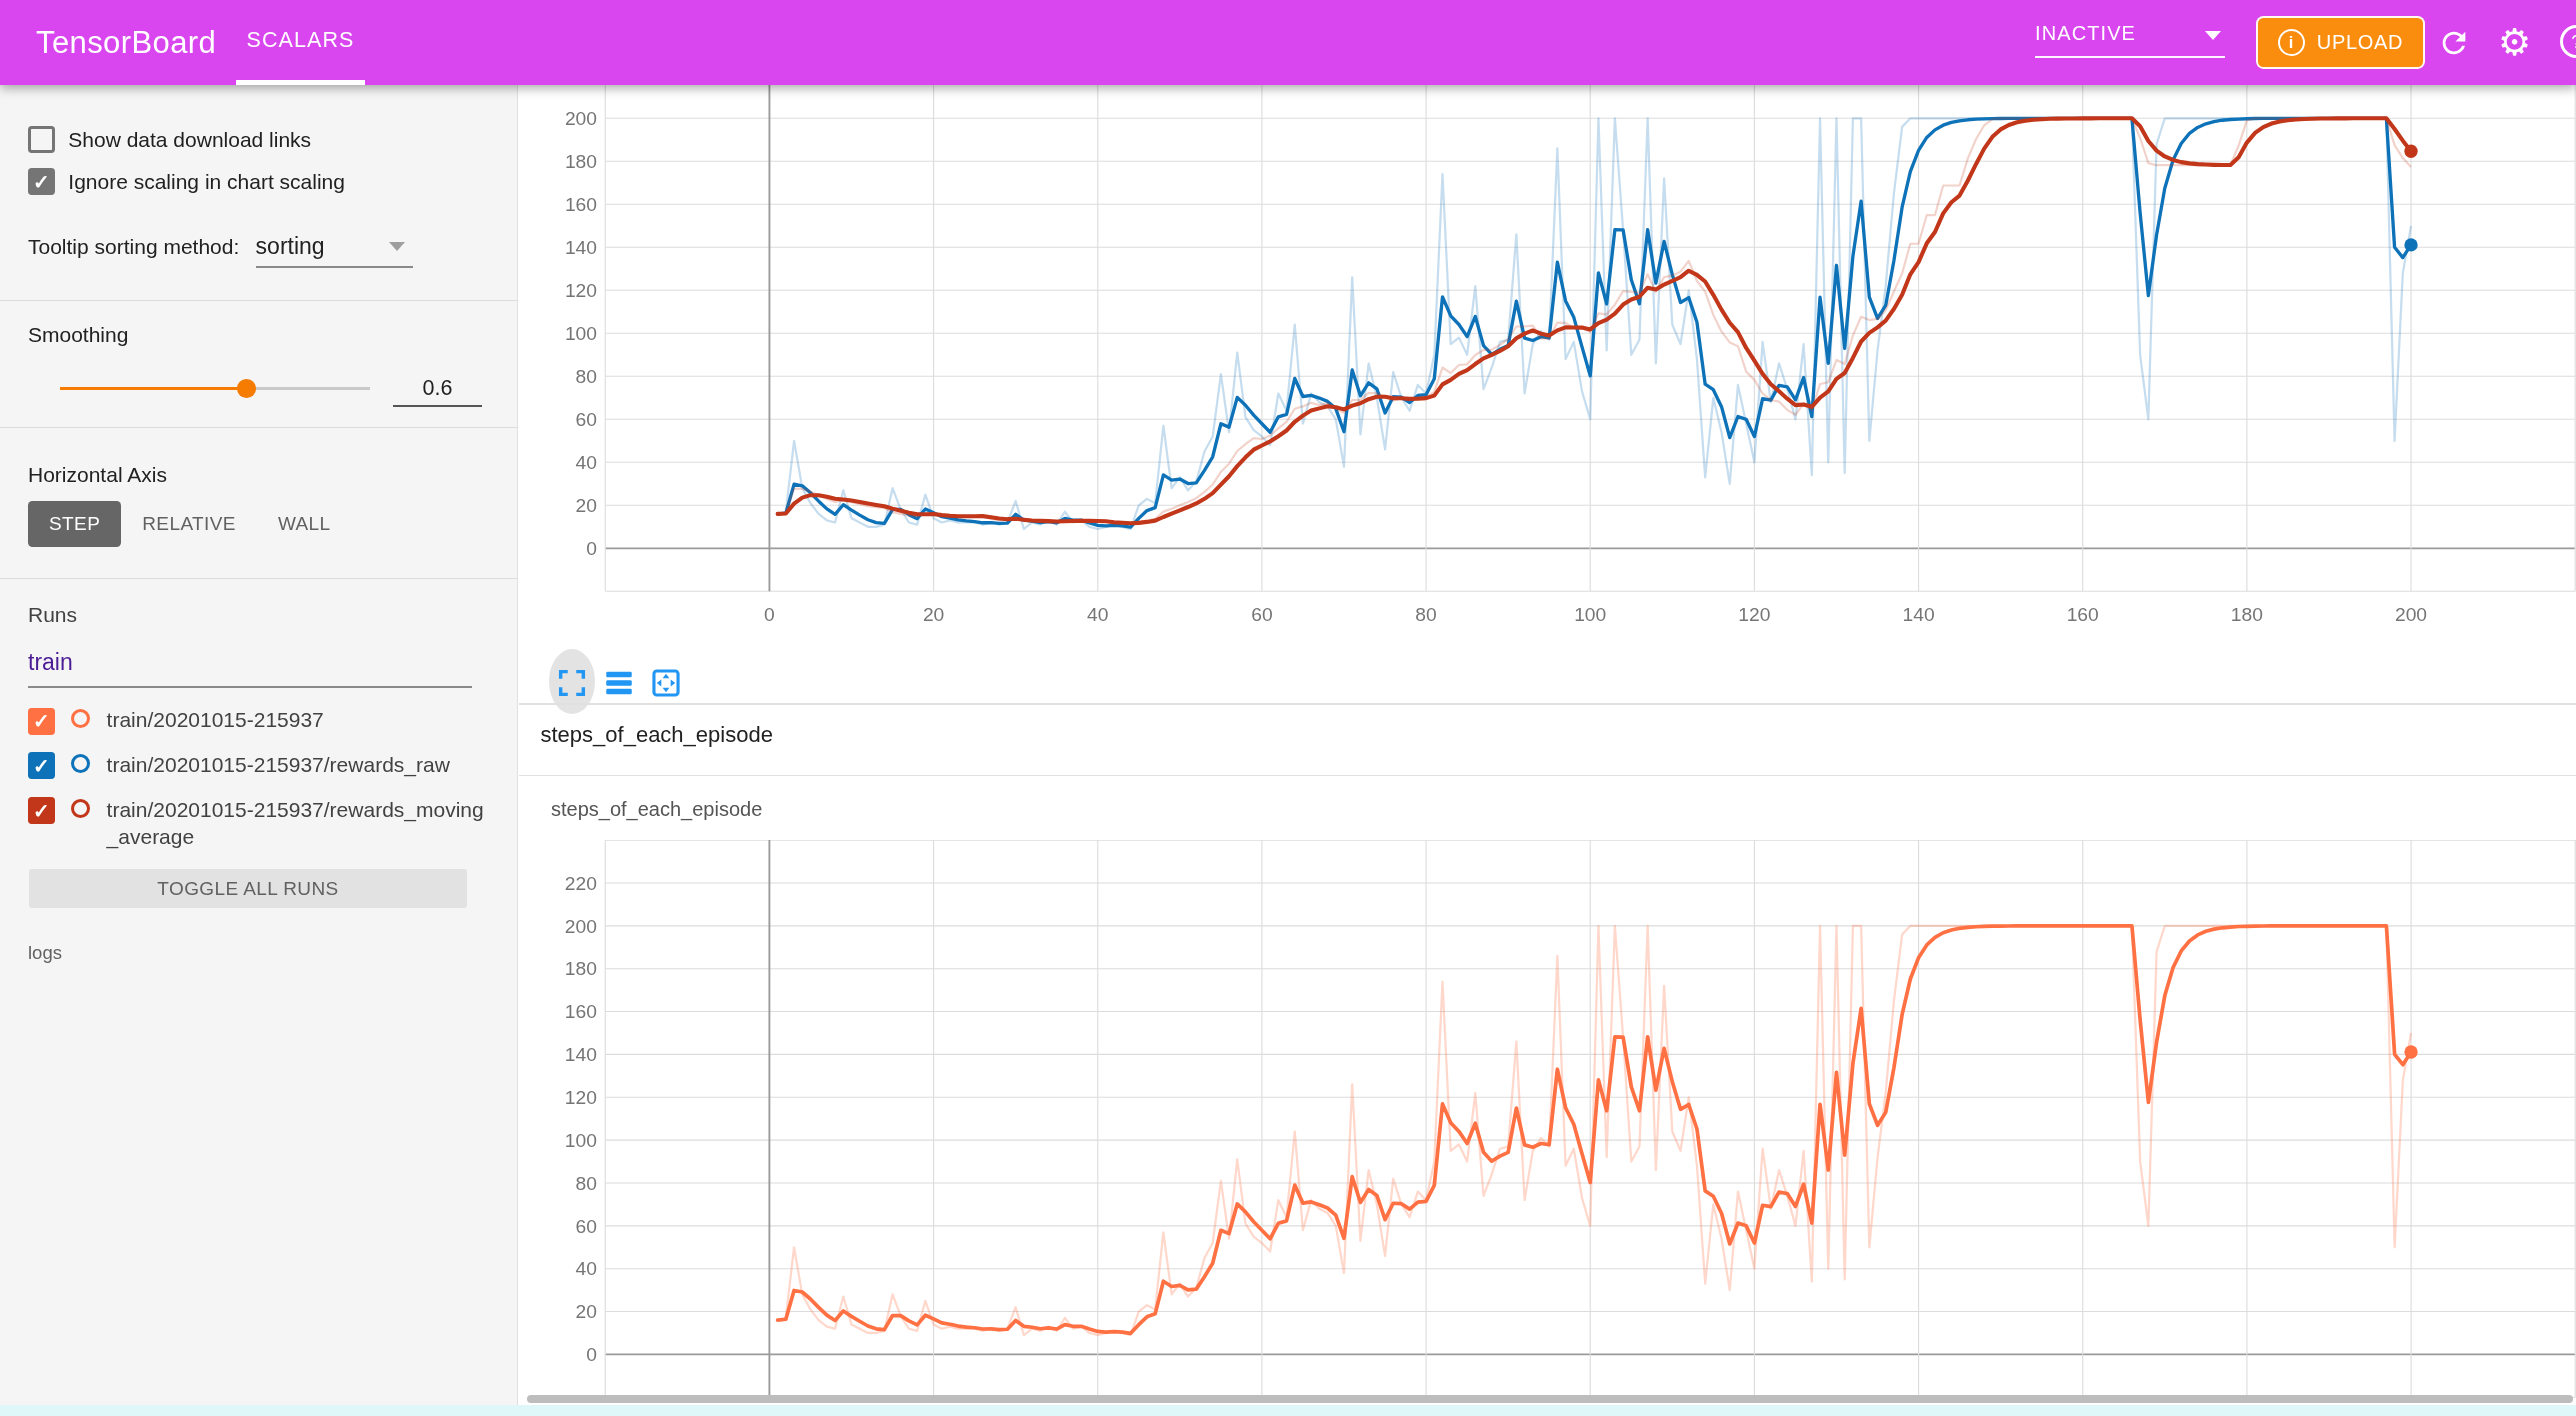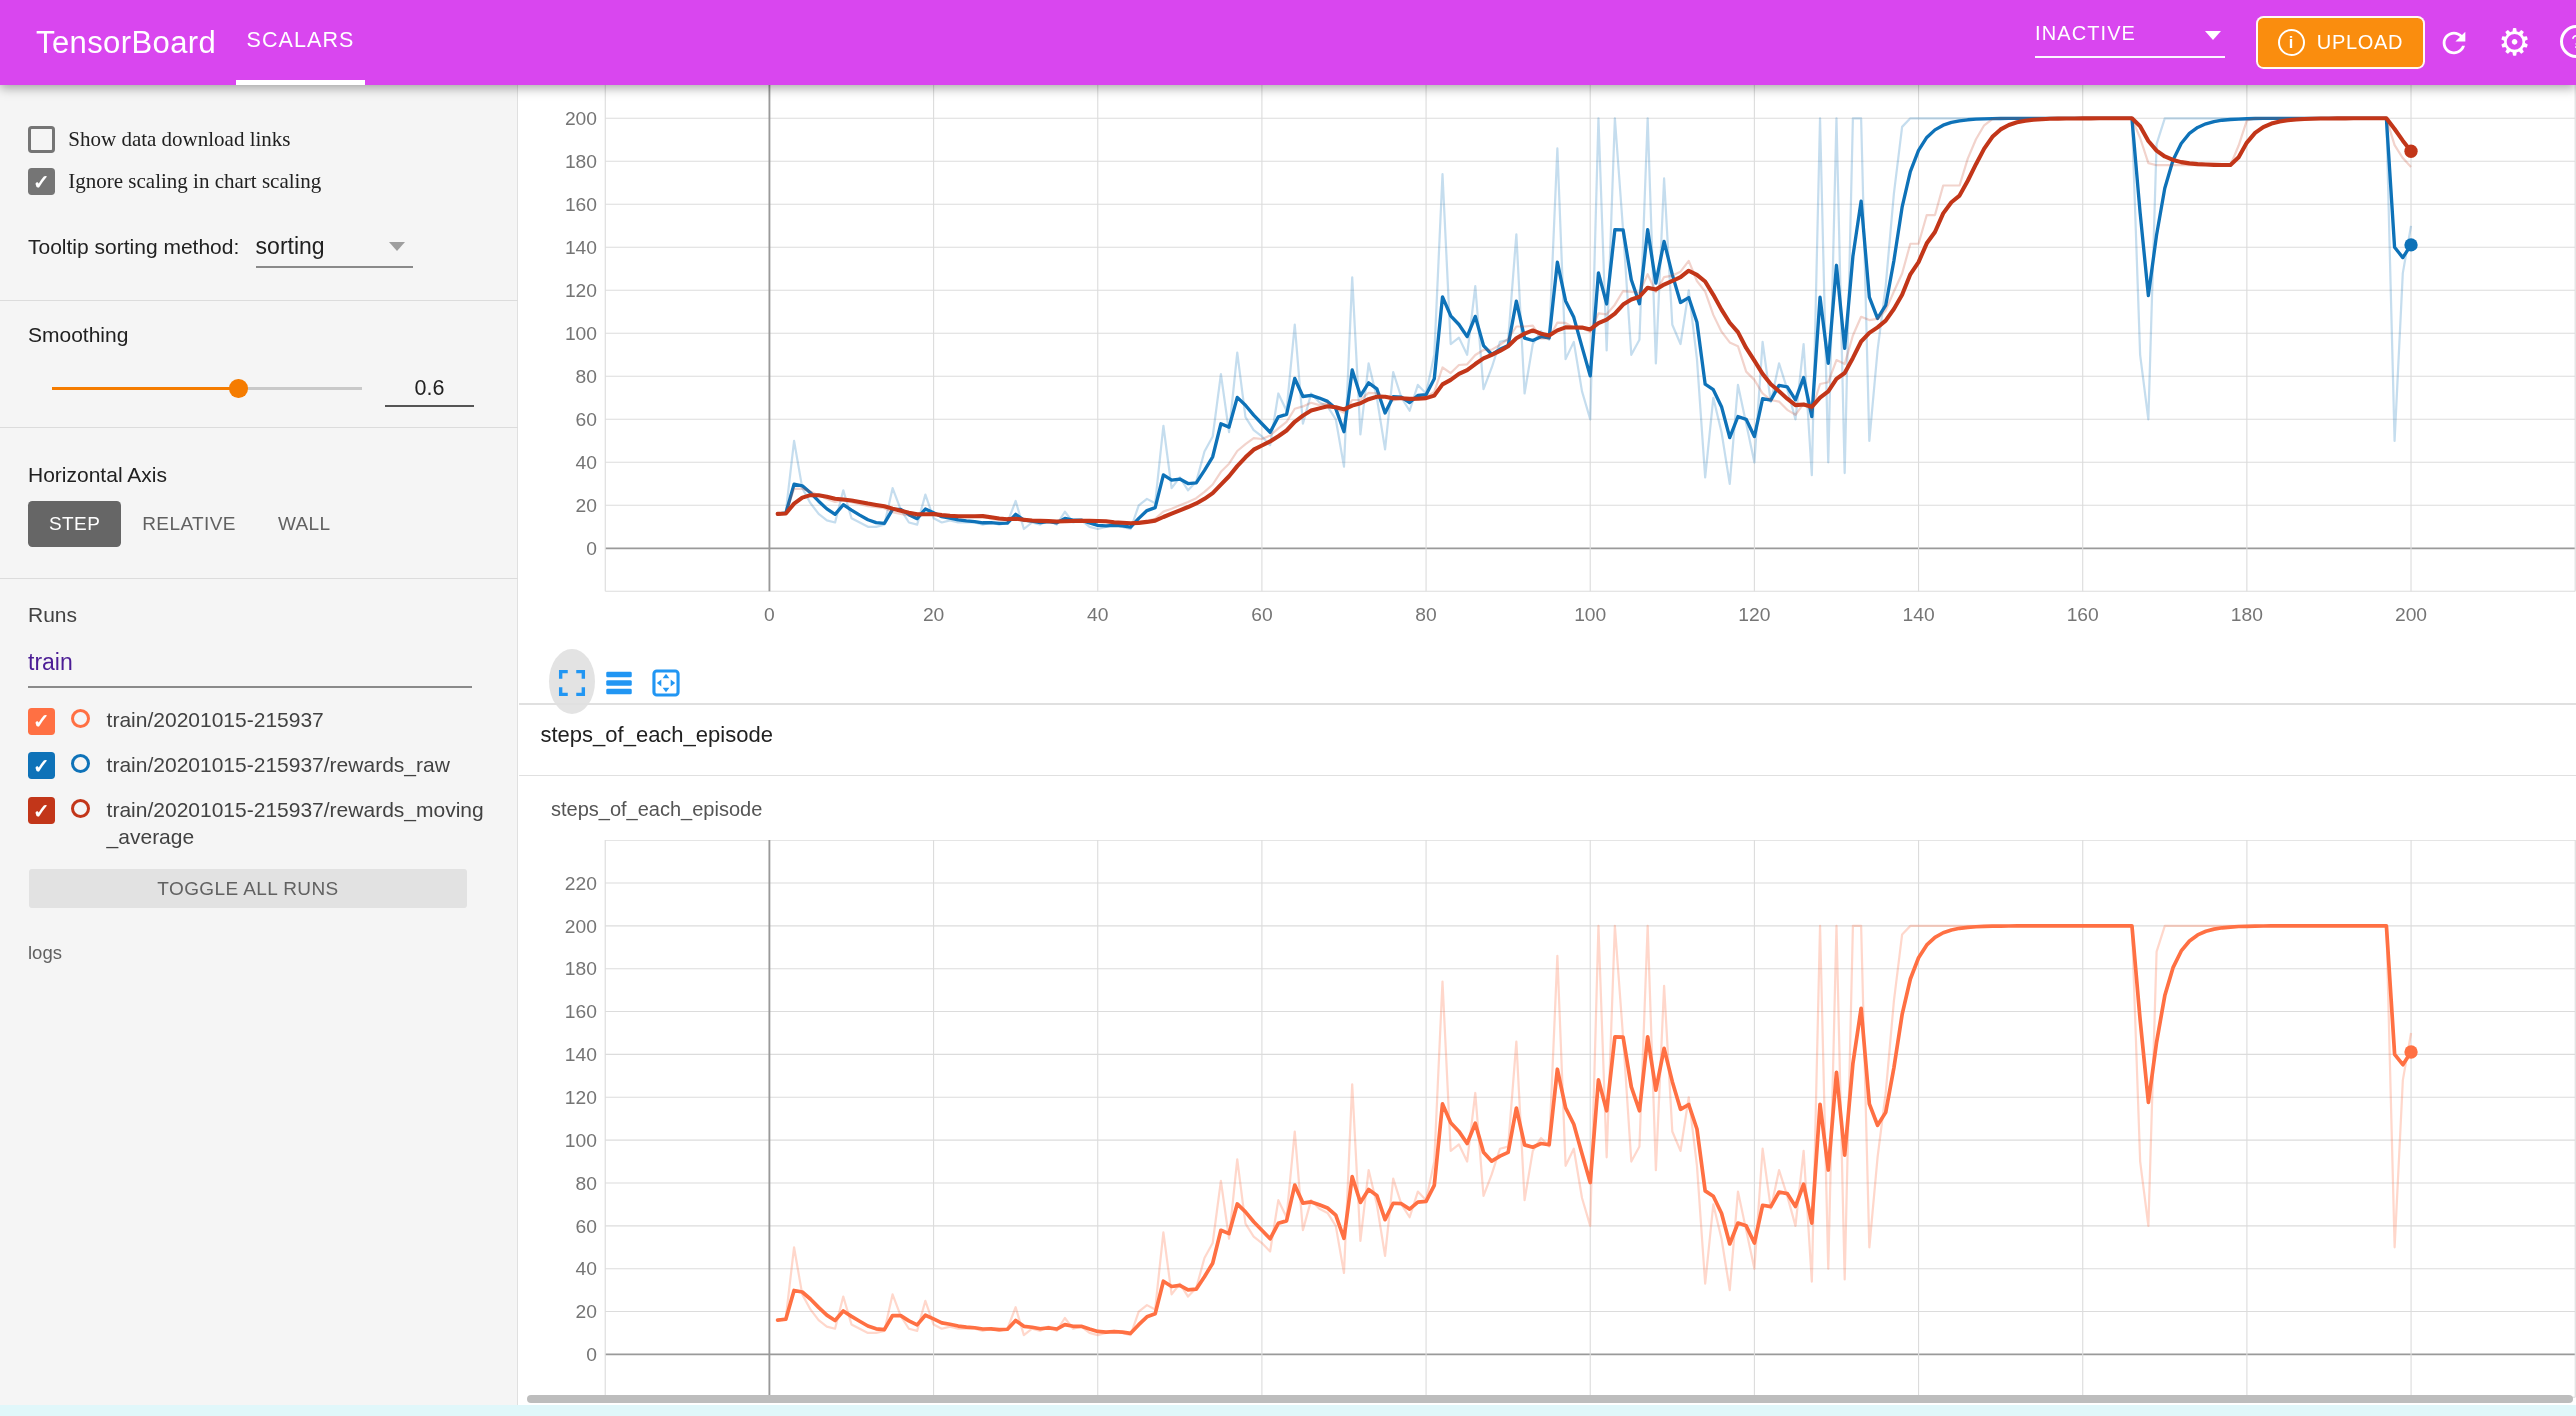--- a/index.html
+++ b/index.html
@@ -42,31 +42,31 @@
   .sidebar { position:absolute; left:0; top:85px; width:518px; height:1320px;
              background:#f5f5f5; border-right:0.7px solid #e0e0e0; z-index:5;
              color:#212121; }
   .sb-divider { position:absolute; left:0; width:518px; height:0.7px; background:#dcdcdc; }
   .cb-row { position:absolute; left:28px; display:flex; align-items:center; gap:13.3px; }
   .cb-box { width:27px; height:27px; border-radius:3.7px; flex:0 0 auto;
             display:flex; align-items:center; justify-content:center; }
   .cb-unchecked { border:3px solid #757575; background:transparent; }
   .cb-checked-gray { background:#757575; }
   .cb-check { color:#fff; font-size:20px; font-weight:bold; line-height:1; }
-  .cb-label { font-size:21px; color:#212121;font-family:Liberation Serif, serif; }
+  .cb-label { font-size:21px; color:#212121; }
   .tooltip-row { position:absolute; left:28px; top:148px; display:flex; align-items:baseline; }
   .tooltip-label { font-size:21px; color:#212121; }
   .dd { position:relative; margin-left:16.3px; width:157px; }
   .dd-value { font-size:23px; color:#212121; }
   .dd-caret { position:absolute; right:7.4px; top:9px; width:0; height:0;
               border-left:8.1px solid transparent; border-right:8.1px solid transparent;
               border-top:9.6px solid #9e9e9e; }
   .dd-underline { position:absolute; left:0; top:33px; width:157px; height:1.5px; background:#8a8a8a; }
   .side-h { position:absolute; left:28px; font-size:21px; color:#212121; }
-  .slider-row { position:absolute; left:28px; top:289px; width:462px; height:30px; }
+  .slider-row { position:absolute; left:36px; top:289px; width:462px; height:30px; }
   .slider-track { position:absolute; left:24px; top:12.6px; width:310px; height:3.7px; background:#c9c9c9; }
   .slider-fill { position:absolute; left:0; top:0; height:3.7px; background:#f57c00; }
   .slider-thumb { position:absolute; top:-7.4px; width:18.5px; height:18.5px; border-radius:50%;
                   background:#f57c00; }
   .slider-value { position:absolute; left:357px; top:1.5px; width:89px; text-align:center;
                   font-size:21.5px; color:#212121; }
   .slider-value-line { position:absolute; left:357px; top:31px; width:89px; height:1.5px; background:#555; }
   .axis-btns { position:absolute; left:28px; top:416px; display:flex; align-items:center; }
   .axis-btn { font-size:19px; letter-spacing:0.4px; padding:12px 21px; border-radius:4.4px;
               color:#616161; }

